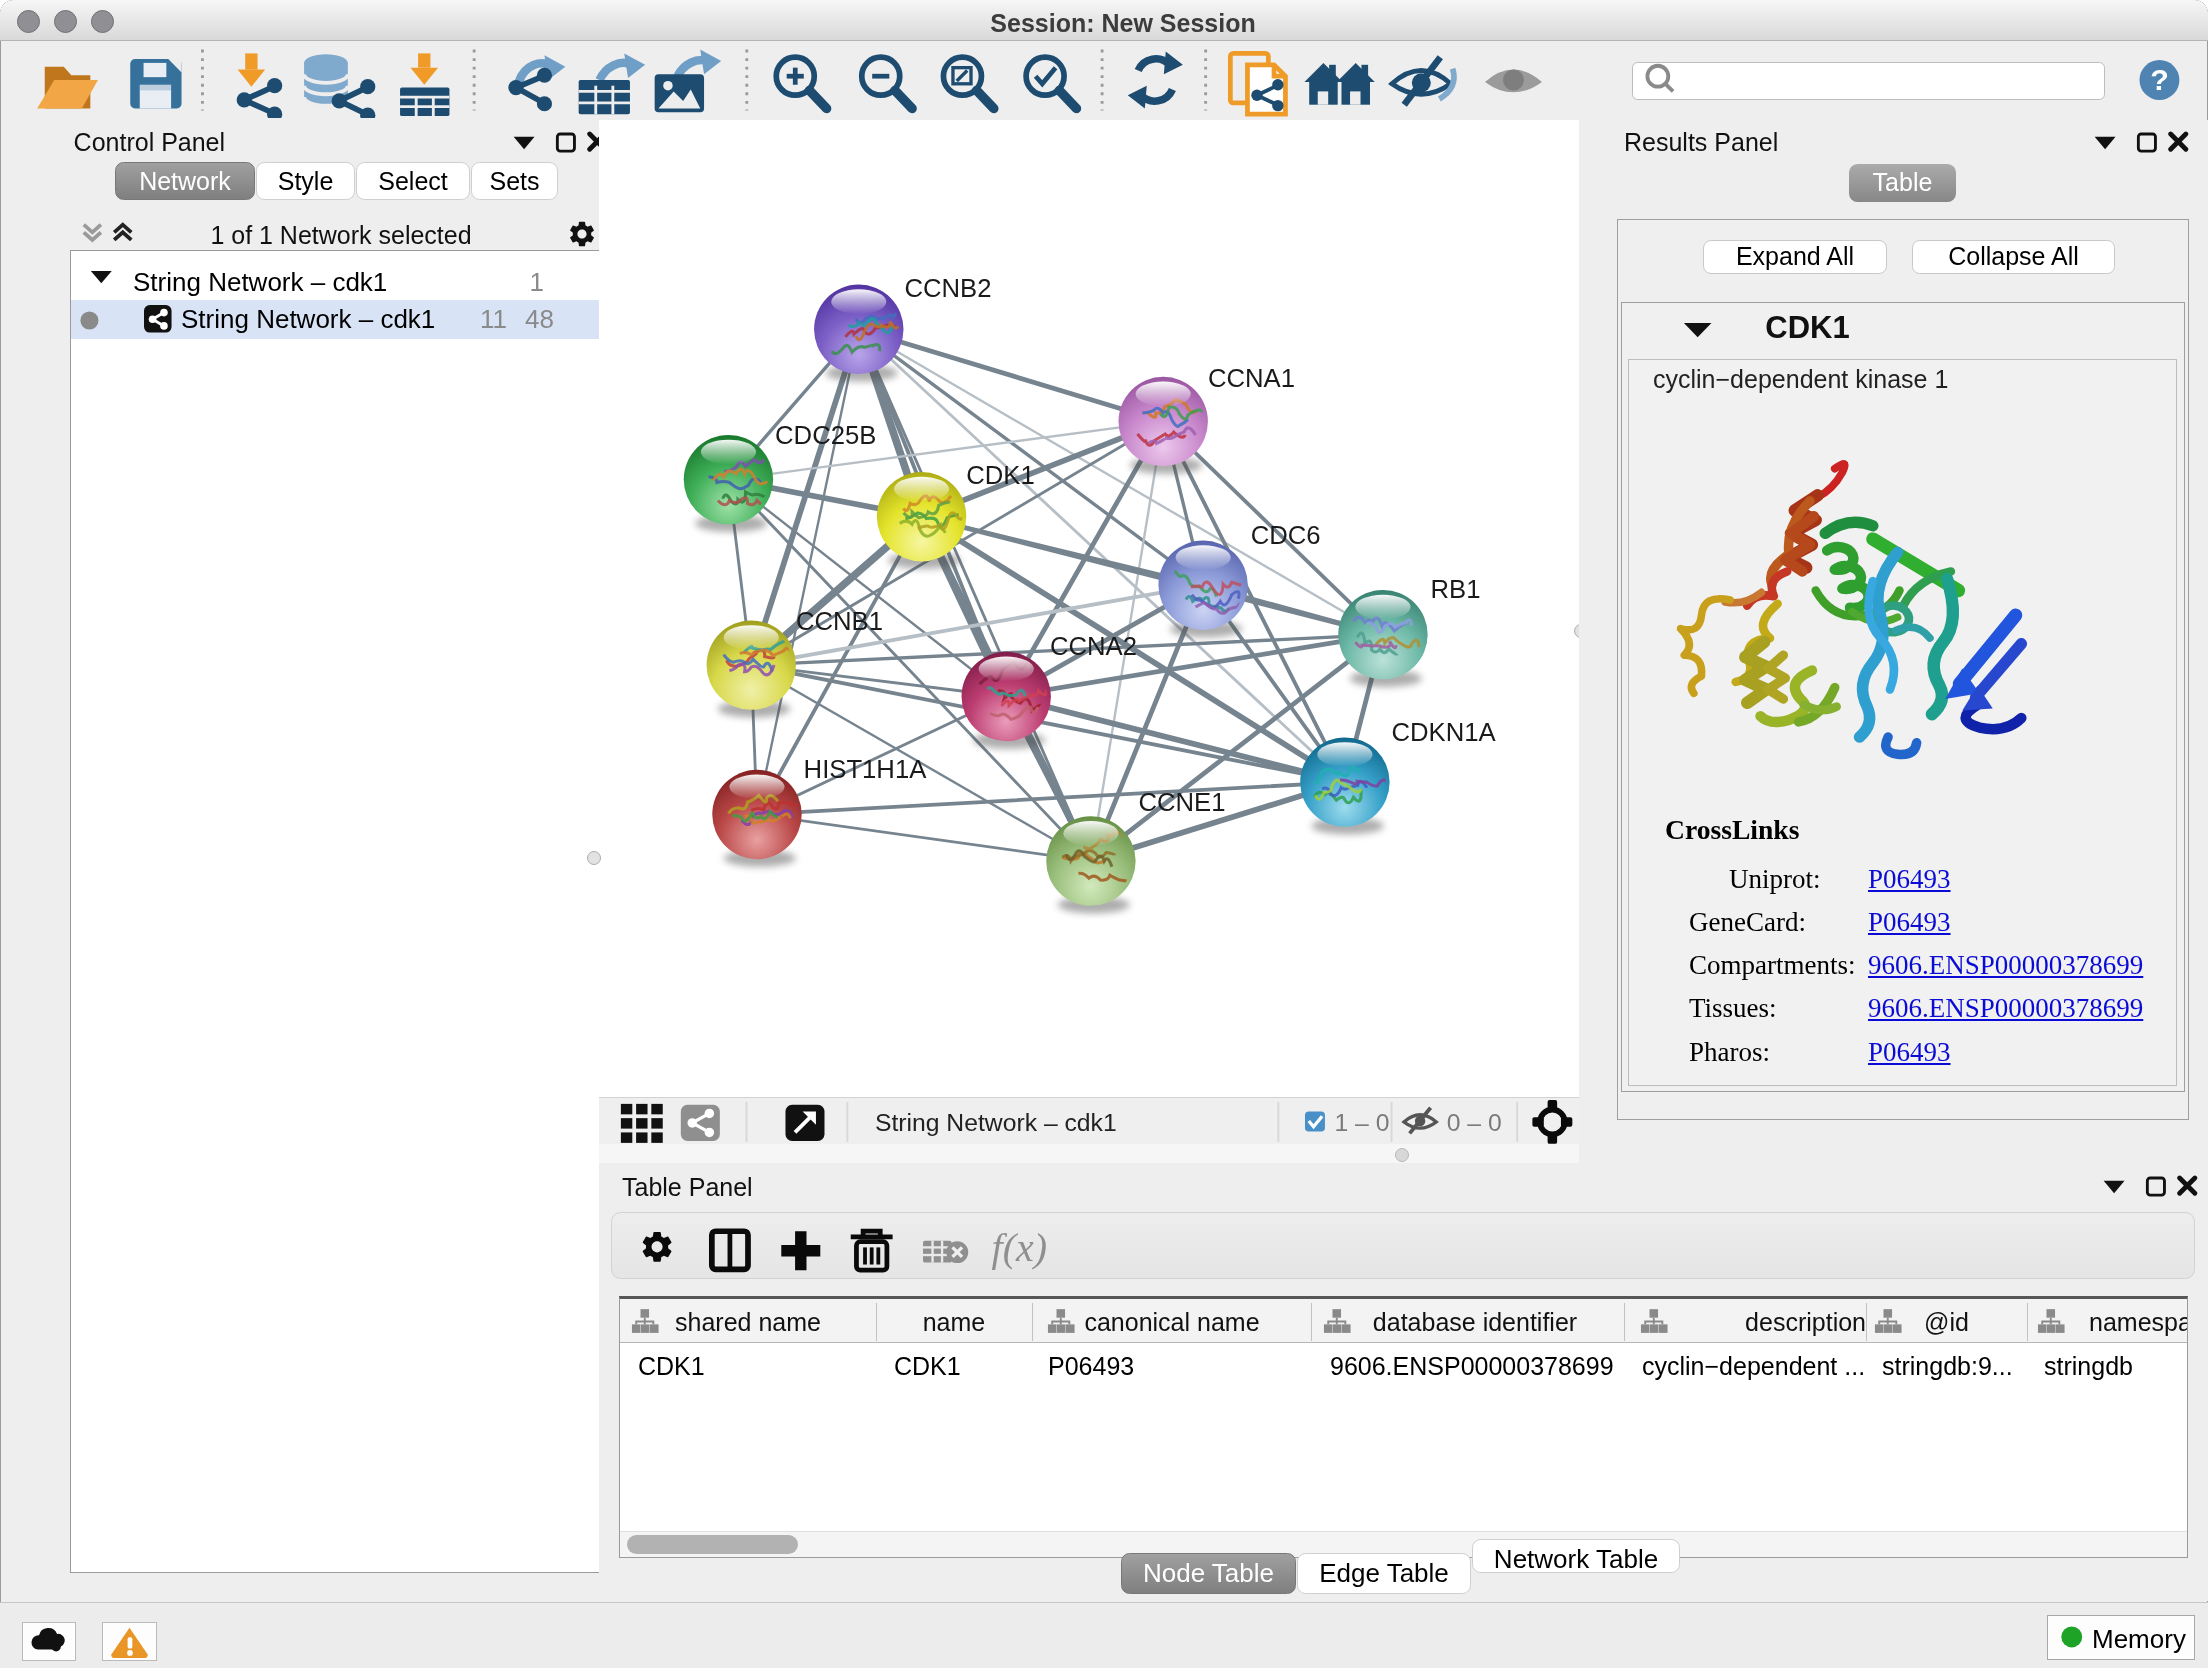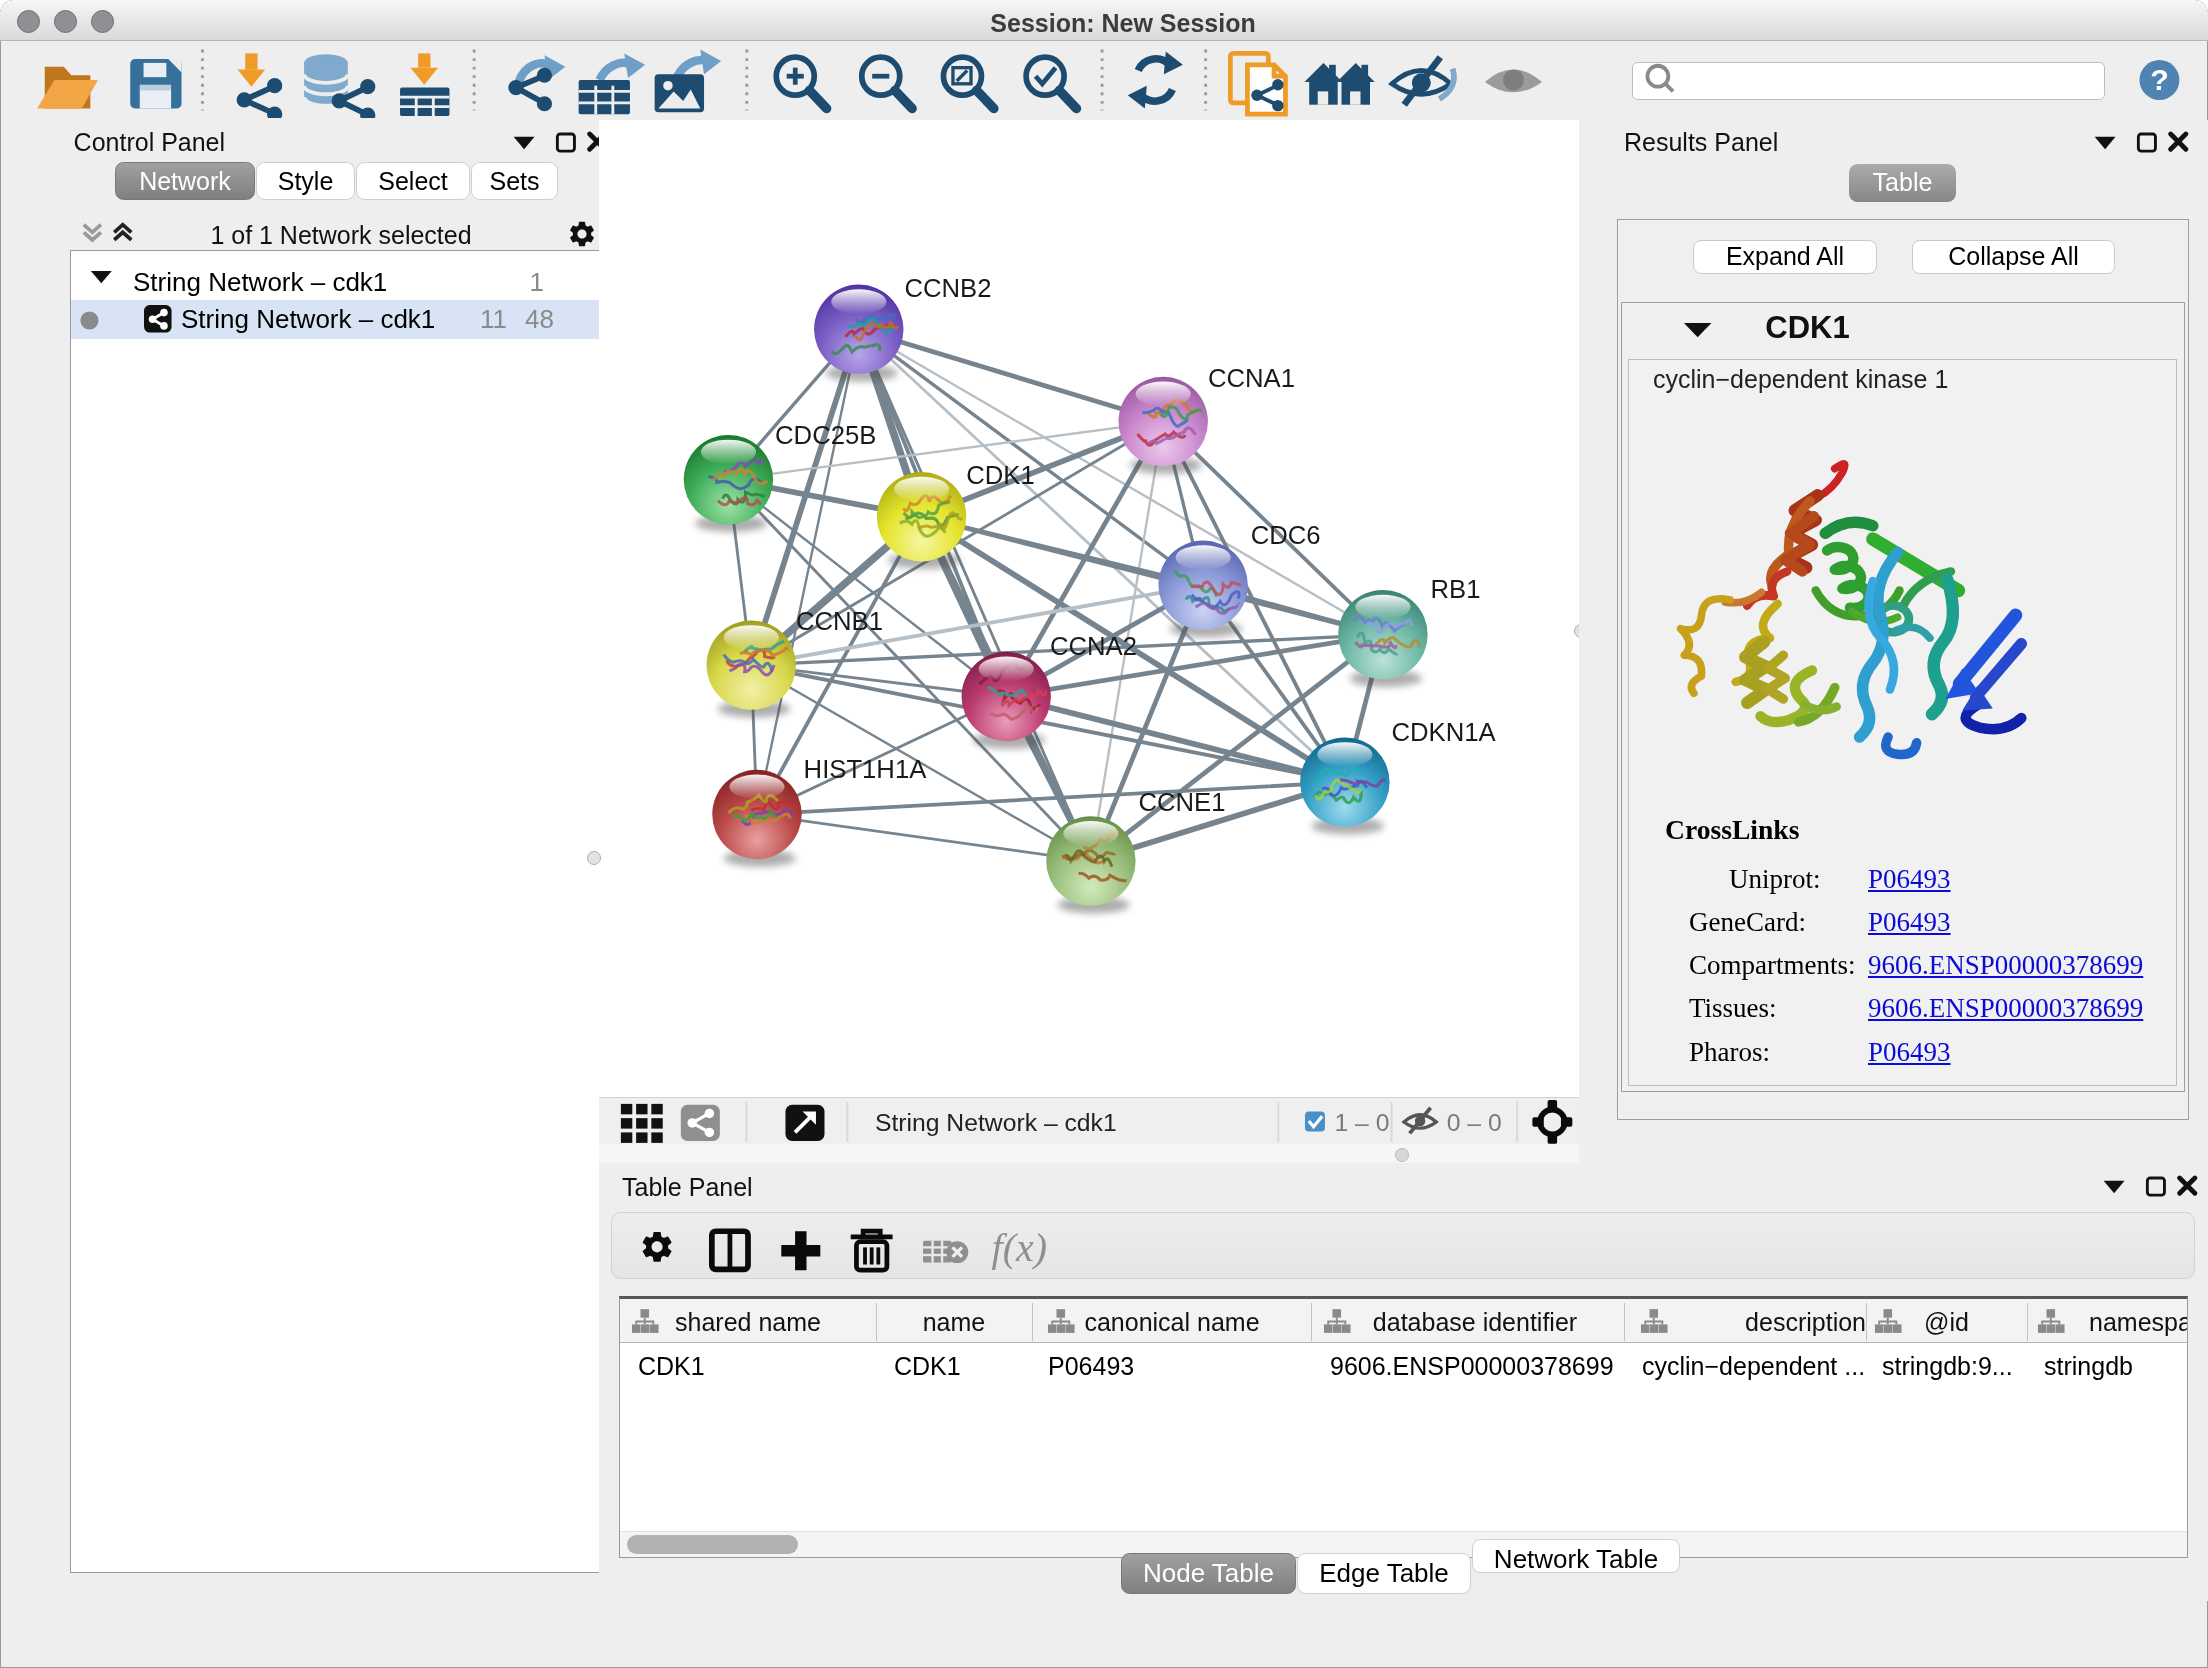--- a/index.html
+++ b/index.html
@@ -531,21 +531,21 @@
 
 <div id="rpanel">
   <div class="phead" style="position:absolute;left:45px;top:7.6px;">Results Panel</div>
   <svg class="abs" style="left:509px;top:11.4px;" width="114" height="25" viewBox="0 0 120 26">
     <polygon points="7,6 29,6 18,19" fill="#111"></polygon>
     <rect x="53" y="3" width="18" height="18" rx="3" fill="none" stroke="#111" stroke-width="3"></rect>
     <path d="M87 3 L103 19 M103 3 L87 19" stroke="#111" stroke-width="5" stroke-linecap="round"></path>
   </svg>
   <div style="position:absolute;left:270px;top:44px;width:107px;height:38px;border-radius:8.6px;background:linear-gradient(#ababab,#878787);color:#fff;font-size:25px;text-align:center;line-height:36px;">Table</div>
   <div style="position:absolute;left:38px;top:99px;width:572px;height:901px;background:#efefef;border:1.9px solid #9e9e9e;"></div>
-  <div style="position:absolute;left:114px;top:120px;width:184px;height:34px;background:#fff;border:1.9px solid #c9c9c9;border-radius:8px;font-size:25px;text-align:center;line-height:30px;color:#000;">Expand All</div>
+  <div style="position:absolute;left:124px;top:120px;width:184px;height:34px;background:#fff;border:1.9px solid #c9c9c9;border-radius:8px;font-size:25px;text-align:center;line-height:30px;color:#000;">Expand All</div>
   <div style="position:absolute;left:333px;top:120px;width:203px;height:34px;background:#fff;border:1.9px solid #c9c9c9;border-radius:7.6px;font-size:25px;text-align:center;line-height:30px;color:#000;">Collapse All</div>
   <div style="position:absolute;left:42px;top:182px;width:564px;height:790px;background:#f0f0f0;border:1.9px solid #9e9e9e;"></div>
   <svg class="abs" style="left:103px;top:201px;" width="38" height="19" viewBox="0 0 40 20">
         <polygon points="2,2 31,2 16.5,17" fill="#111"></polygon>
       </svg>
   <div style="position:absolute;left:124px;top:190px;width:209px;text-align:center;font-size:31px;font-weight:bold;color:#111;">CDK1</div>
   <div style="position:absolute;left:49px;top:239px;width:549px;height:727px;background:#f1f1f1;border:1px solid #bdbdbd;"></div>
   <div style="position:absolute;left:74px;top:245px;font-size:25px;color:#222;">cyclin−dependent kinase 1</div>
   <svg class="abs" style="left:92px;top:339px;" width="357" height="302" viewBox="0 0 375 317">
     <g fill="none" stroke-linecap="round" stroke-linejoin="round">
@@ -716,15 +716,34 @@
 <div style="position:absolute;left:1022px;top:53px;font-size:25px;color:#000;white-space:nowrap;">cyclin−dependent ...</div>
 <div style="position:absolute;left:1262px;top:53px;font-size:25px;color:#000;white-space:nowrap;">stringdb:9...</div>
 <div style="position:absolute;left:1424px;top:53px;font-size:25px;color:#000;white-space:nowrap;">stringdb</div>
 <div style="position:absolute;left:0px;top:232px;width:1569px;height:27.6px;background:#f4f4f4;border-top:1px solid #e0e0e0;"></div>
 <div style="position:absolute;left:6.7px;top:236px;width:171px;height:19px;background:#b2b2b2;border-radius:9.5px;"></div>
 </div>
   <div class="tab tabsel" style="left:522px;top:390px;width:175px;height:41px;line-height:39px;font-size:26px;">Node Table</div>
   <div class="tab" style="left:698px;top:390px;width:174px;height:41px;line-height:39px;font-size:26px;">Edge Table</div>
   <div class="tab" style="left:873px;top:376px;width:208px;height:34px;line-height:39px;font-size:26px;">Network Table</div>
 </div>
+<div id="statusbar">
+  <div style="position:absolute;left:22px;top:19px;width:54px;height:39px;background:#fdfdfd;border:1.9px solid #bababa;"></div>
+  <svg class="abs" style="left:22px;top:19px;" width="54" height="39" viewBox="0 0 57 41">
+    <path d="M17,29 a7.5,7.5 0 0 1 1,-15 a10,10 0 0 1 19,-1.5 a7,7 0 0 1 3.5,13.5 q-1.5,3 -5,3 z" fill="#111"></path>
+    <circle cx="36" cy="26" r="5" fill="#111"></circle>
+  </svg>
+  <div style="position:absolute;left:102px;top:19px;width:55px;height:39px;background:#fdfdfd;border:1.9px solid #bababa;"></div>
+  <svg class="abs" style="left:102px;top:19px;" width="55" height="39" viewBox="0 0 58 41">
+    <path d="M29 6 L48 34 a3 3 0 0 1 -2.5 4 H12.5 a3 3 0 0 1 -2.5 -4 z" fill="#ea9527"></path>
+    <rect x="27" y="16" width="5" height="12" rx="2" fill="#fff"></rect>
+        <circle cx="29.5" cy="32.5" r="3" fill="#fff"></circle>
+  </svg>
+  <div style="position:absolute;left:2047px;top:12.4px;width:148px;height:45px;background:#fdfdfd;border:1.9px solid #a8a8a8;">
+    <svg width="38" height="41" viewBox="0 0 40 43">
+          <circle cx="25" cy="22" r="11" fill="#1fa327"></circle>
+        </svg>
+    <div style="position:absolute;left:44px;top:7.6px;font-size:26px;color:#000;">Memory</div>
+  </div>
+</div>
 
 </div>
 
 
 </body></html>

